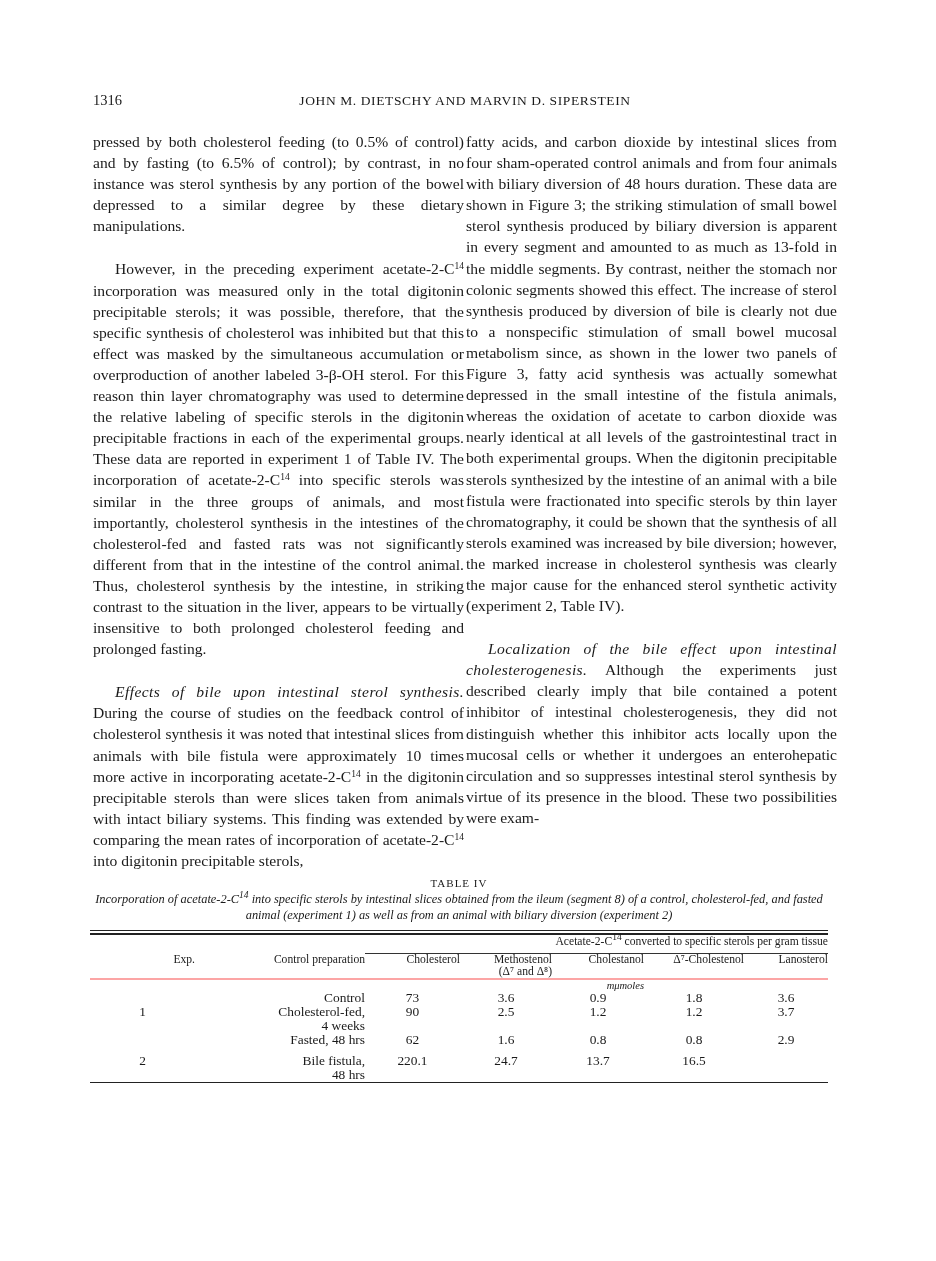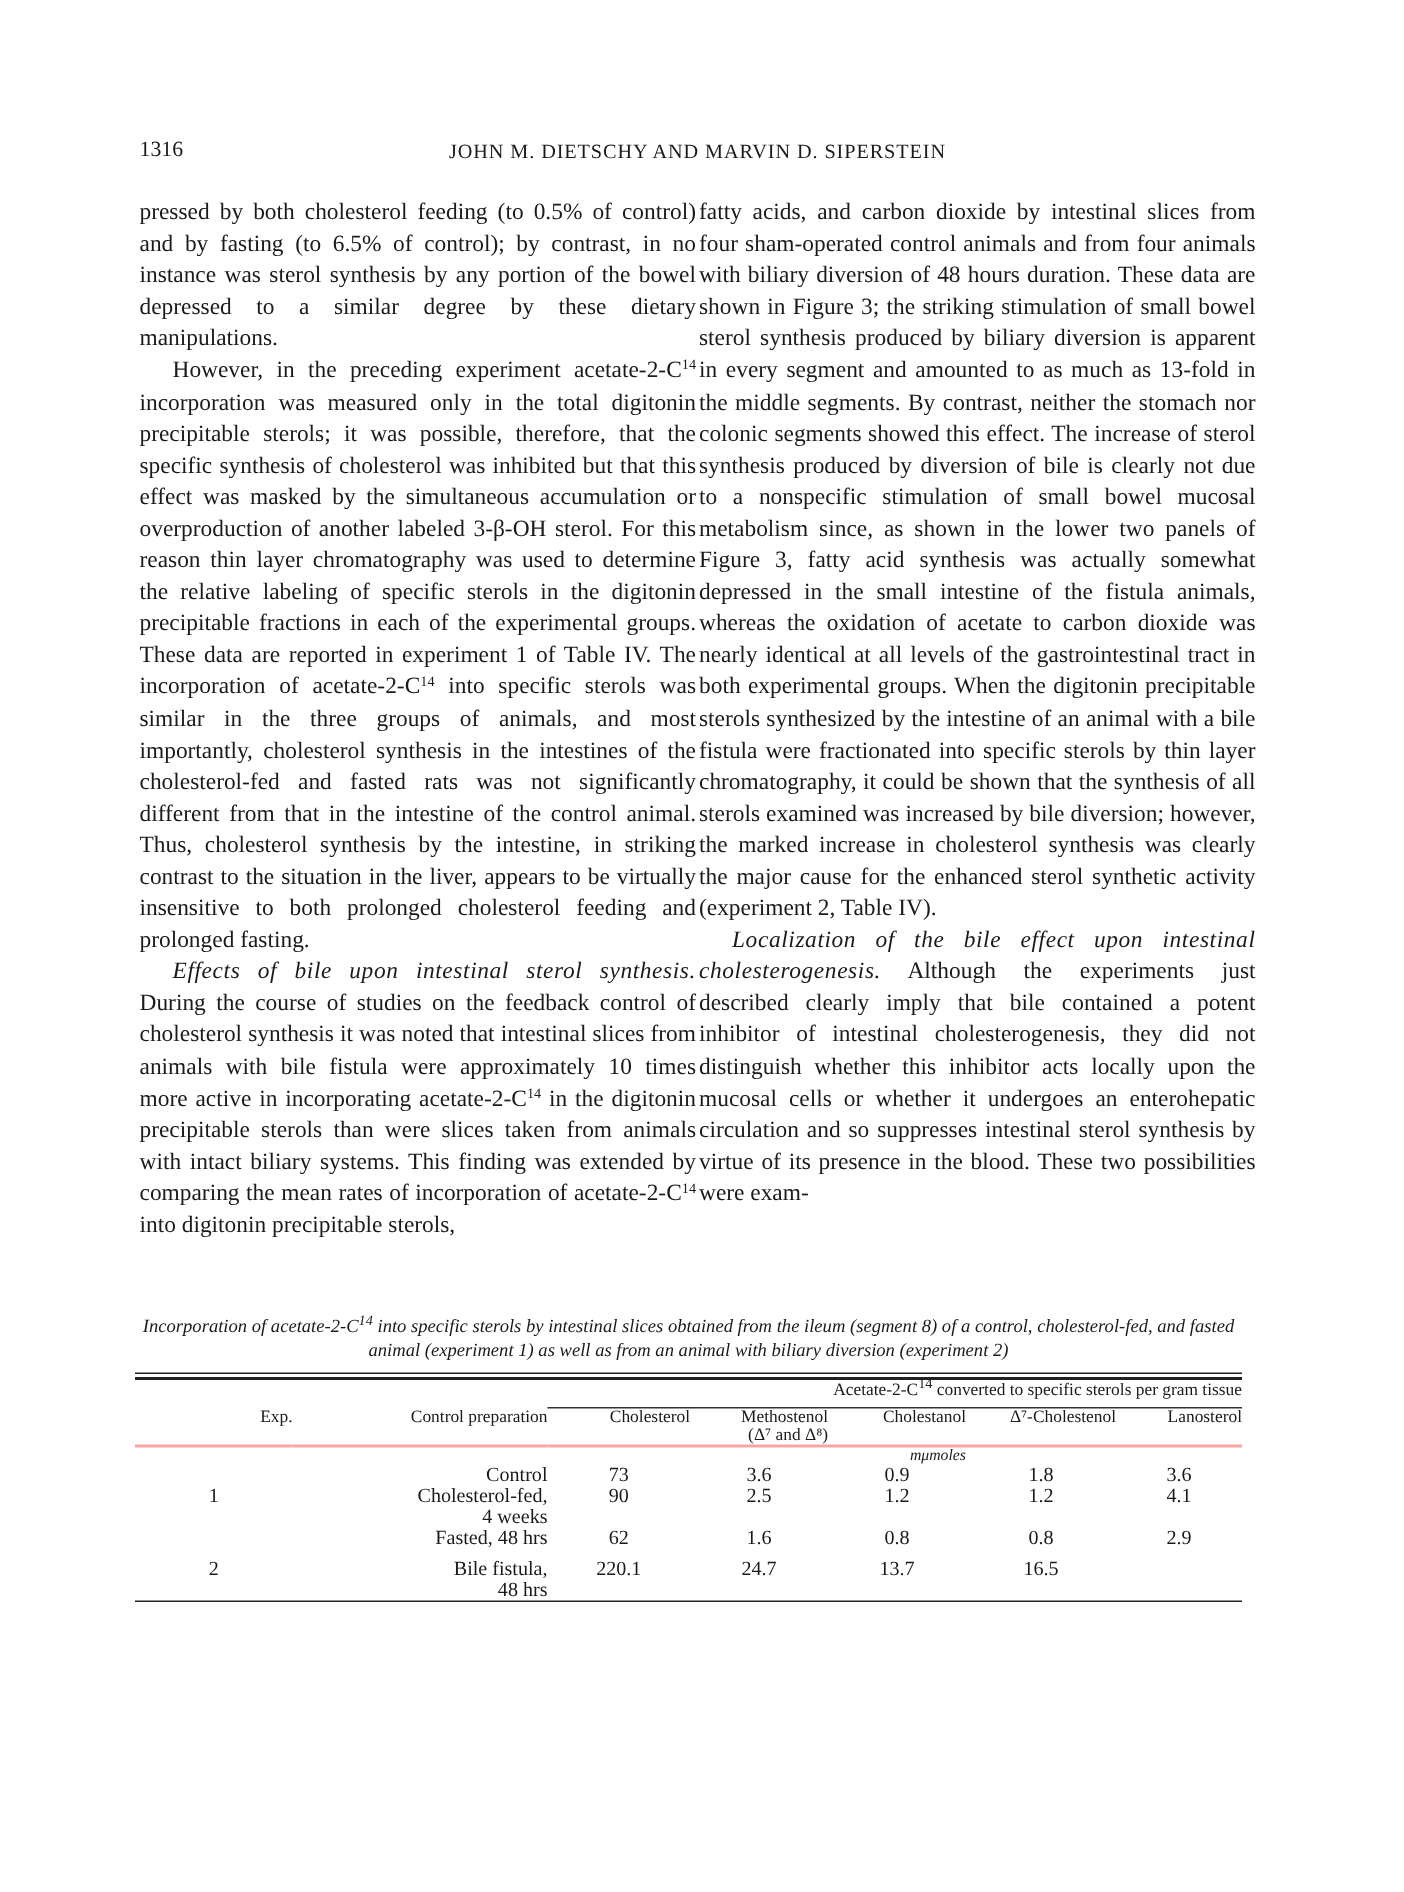--- a/index.html
+++ b/index.html
@@ -18,21 +18,21 @@
     letter-spacing: 0.6px; font-size: 13.5px;
   }
   .col {
     position: absolute; top: 131px; width: 371px;
     font-size: 15.6px; line-height: 21.1px; text-align: justify;
     hyphens: none;
   }
   .col-left { left: 93px; }
   .col-right { left: 466px; }
   .col p { margin: 0; }
-  .col p.indent { text-indent: 22px; }
+  .col p.indent { text-indent: 22px; margin-top: 22px; }
   .col em { font-style: italic; letter-spacing: 0.4px; }
   sup { font-size: 9.5px; line-height: 0; vertical-align: 5px; }
 
   .table-block { position: absolute; left: 90px; top: 877px; width: 738px; }
   .table-label {
     text-align: center; font-size: 11px; letter-spacing: 1px; margin-bottom: 3px;
   }
   .table-caption {
     text-align: center; font-style: italic; font-size: 12.4px; line-height: 15.5px;
     padding: 0 4px;
@@ -69,20 +69,21 @@
   <p class="indent"><span>However, in the preceding experiment acetate-2-C</span><sup>14</sup><span> incorporation was measured only in the total digitonin precipitable sterols; it was possible, therefore, that the specific synthesis of cholesterol was inhibited but that this effect was masked by the simultaneous accumulation or overproduction of another labeled 3-β-OH sterol. For this reason thin layer chromatography was used to determine the relative labeling of specific sterols in the digitonin precipitable fractions in each of the experimental groups. These data are reported in experiment 1 of Table IV. The incorporation of acetate-2-C</span><sup>14</sup><span> into specific sterols was similar in the three groups of animals, and most importantly, cholesterol synthesis in the intestines of the cholesterol-fed and fasted rats was not significantly different from that in the intestine of the control animal. Thus, cholesterol synthesis by the intestine, in striking contrast to the situation in the liver, appears to be virtually insensitive to both prolonged cholesterol feeding and prolonged fasting.</span></p>
   <p class="indent"><em>Effects of bile upon intestinal sterol synthesis.</em><span> During the course of studies on the feedback control of cholesterol synthesis it was noted that intestinal slices from animals with bile fistula were approximately 10 times more active in incorporating acetate-2-C</span><sup>14</sup><span> in the digitonin precipitable sterols than were slices taken from animals with intact biliary systems. This finding was extended by comparing the mean rates of incorporation of acetate-2-C</span><sup>14</sup><span> into digitonin precipitable sterols,</span></p>
 </div>
 
 <div class="col col-right">
   <p>fatty acids, and carbon dioxide by intestinal slices from four sham-operated control animals and from four animals with biliary diversion of 48 hours duration. These data are shown in Figure 3; the striking stimulation of small bowel sterol synthesis produced by biliary diversion is apparent in every segment and amounted to as much as 13-fold in the middle segments. By contrast, neither the stomach nor colonic segments showed this effect. The increase of sterol synthesis produced by diversion of bile is clearly not due to a nonspecific stimulation of small bowel mucosal metabolism since, as shown in the lower two panels of Figure 3, fatty acid synthesis was actually somewhat depressed in the small intestine of the fistula animals, whereas the oxidation of acetate to carbon dioxide was nearly identical at all levels of the gastrointestinal tract in both experimental groups. When the digitonin precipitable sterols synthesized by the intestine of an animal with a bile fistula were fractionated into specific sterols by thin layer chromatography, it could be shown that the synthesis of all sterols examined was increased by bile diversion; however, the marked increase in cholesterol synthesis was clearly the major cause for the enhanced sterol synthetic activity (experiment 2, Table IV).</p>
   <p class="indent"><em>Localization of the bile effect upon intestinal cholesterogenesis.</em><span> Although the experiments just described clearly imply that bile contained a potent inhibitor of intestinal cholesterogenesis, they did not distinguish whether this inhibitor acts locally upon the mucosal cells or whether it undergoes an enterohepatic circulation and so suppresses intestinal sterol synthesis by virtue of its presence in the blood. These two possibilities were exam-</span></p>
 </div>
 
 <div class="table-block">
+  <div class="table-label">TABLE IV</div>
   <div class="table-caption"><span>Incorporation of acetate-2-C</span><sup>14</sup><span> into specific sterols by intestinal slices obtained from the ileum (segment 8) of a control, cholesterol-fed, and fasted animal (experiment 1) as well as from an animal with biliary diversion (experiment 2)</span></div>
   <div class="rule-top"></div>
   <table class="data">
     <colgroup>
       <col style="width:105px">
         <col style="width:170px">
         <col style="width:95px">
         <col style="width:92px">
         <col style="width:92px">
         <col style="width:100px">
@@ -123,21 +124,21 @@
       <td class="num">1.8</td>
       <td class="num">3.6</td>
     </tr>
     <tr class="body-row">
       <td class="exp">1</td>
       <td class="prep"><span>Cholesterol-fed,</span><span class="sub">4 weeks</span></td>
       <td class="num">90</td>
       <td class="num">2.5</td>
       <td class="num">1.2</td>
       <td class="num">1.2</td>
-      <td class="num">4.1</td>
+      <td class="num">3.7</td>
     </tr>
     <tr class="body-row">
       <td class="exp"></td>
       <td class="prep"><span>Fasted, 48 hrs</span></td>
       <td class="num">62</td>
       <td class="num">1.6</td>
       <td class="num">0.8</td>
       <td class="num">0.8</td>
       <td class="num">2.9</td>
     </tr>

